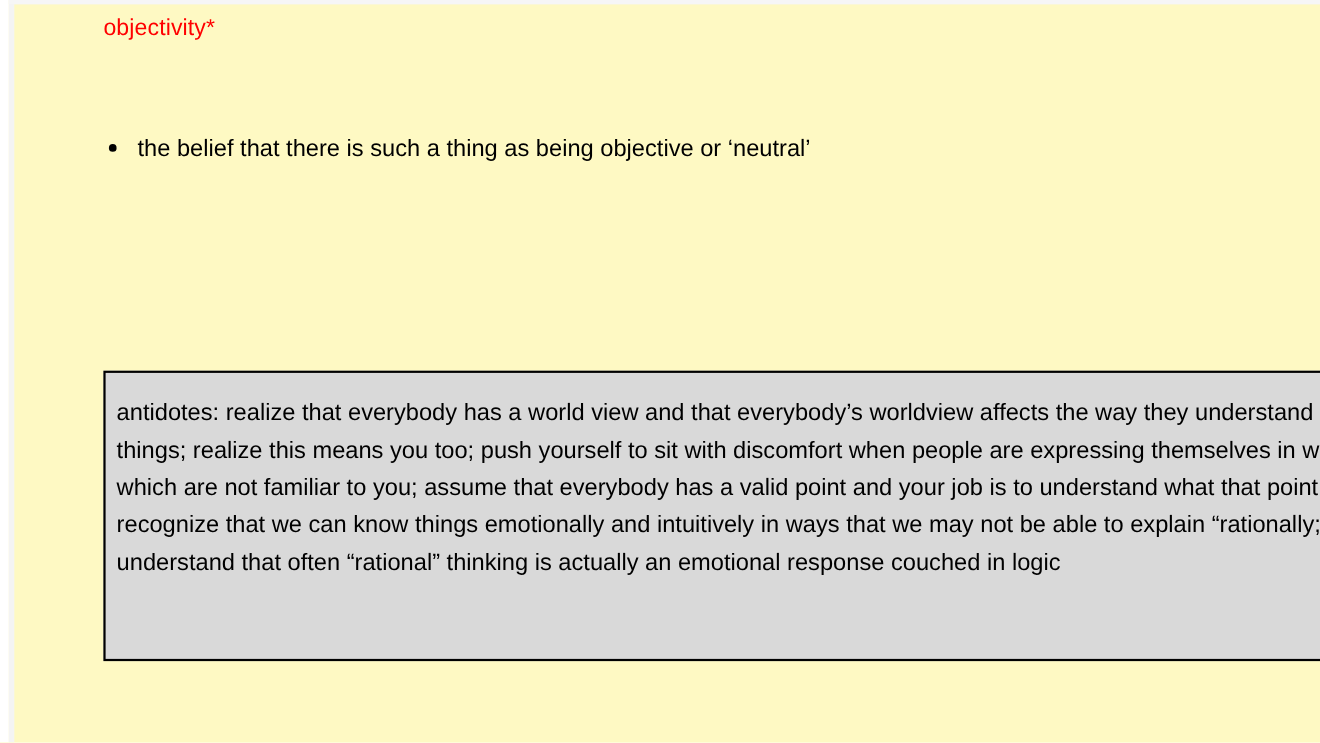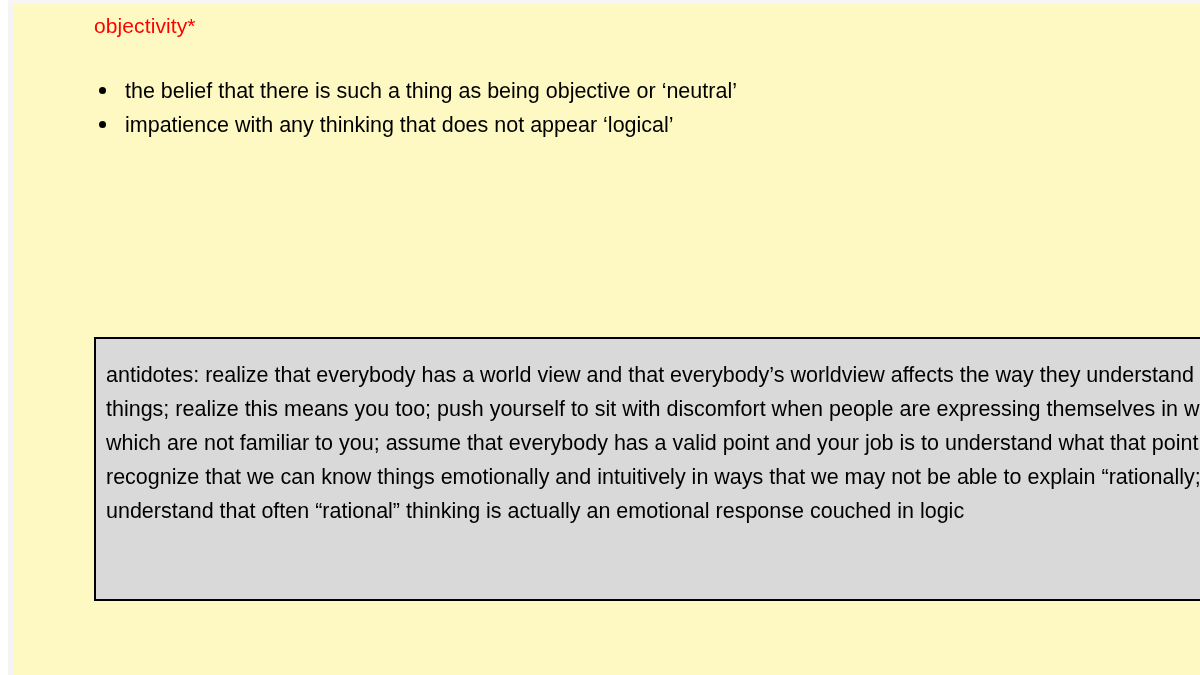--- a/index.html
+++ b/index.html
@@ -56,20 +56,21 @@
     padding: 0;
     list-style: none;
   }
   .bullets li {
     position: relative;
     padding-left: 31px;
     font-size: 21.5px;
     line-height: 34px;
     color: #000000;
     margin-bottom: 0;
+    margin-top: 44px;
   }
   .bullets li .dot {
     position: absolute;
     left: 5px;
     top: 13px;
     width: 7px;
     height: 7px;
     background: #000000;
     border-radius: 50%;
   }
@@ -101,23 +102,19 @@
   <div class="edge-left"></div>
   <div class="edge-top"></div>
 
   <div class="title">objectivity*</div>
 
   <ul class="bullets">
     <li>
       <span class="dot"></span>
       <span>the belief that there is such a thing as being objective or ‘neutral’</span>
     </li>
-    <li>
-      <span class="dot"></span>
-      <span>impatience with any thinking that does not appear ‘logical’</span>
-    </li>
   </ul>
 
   <div class="antidote-box">
     <div class="antidote-text">antidotes: realize that everybody has a world view and that everybody’s worldview affects the way they understand things; realize this means you too; push yourself to sit with discomfort when people are expressing themselves in ways which are not familiar to you; assume that everybody has a valid point and your job is to understand what that point is; recognize that we can know things emotionally and intuitively in ways that we may not be able to explain “rationally;” understand that often “rational” thinking is actually an emotional response couched in logic</div>
   </div>
 
 </div>
 
 </body></html>

